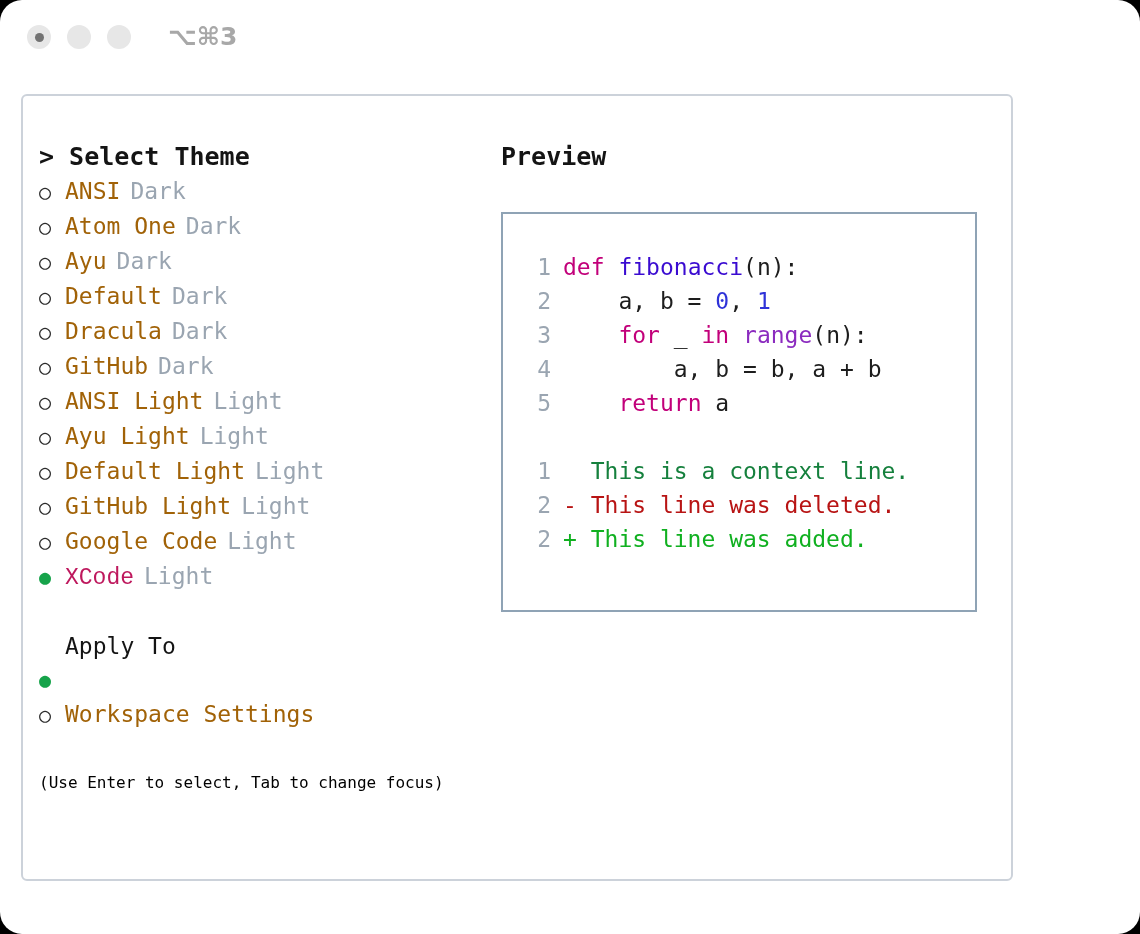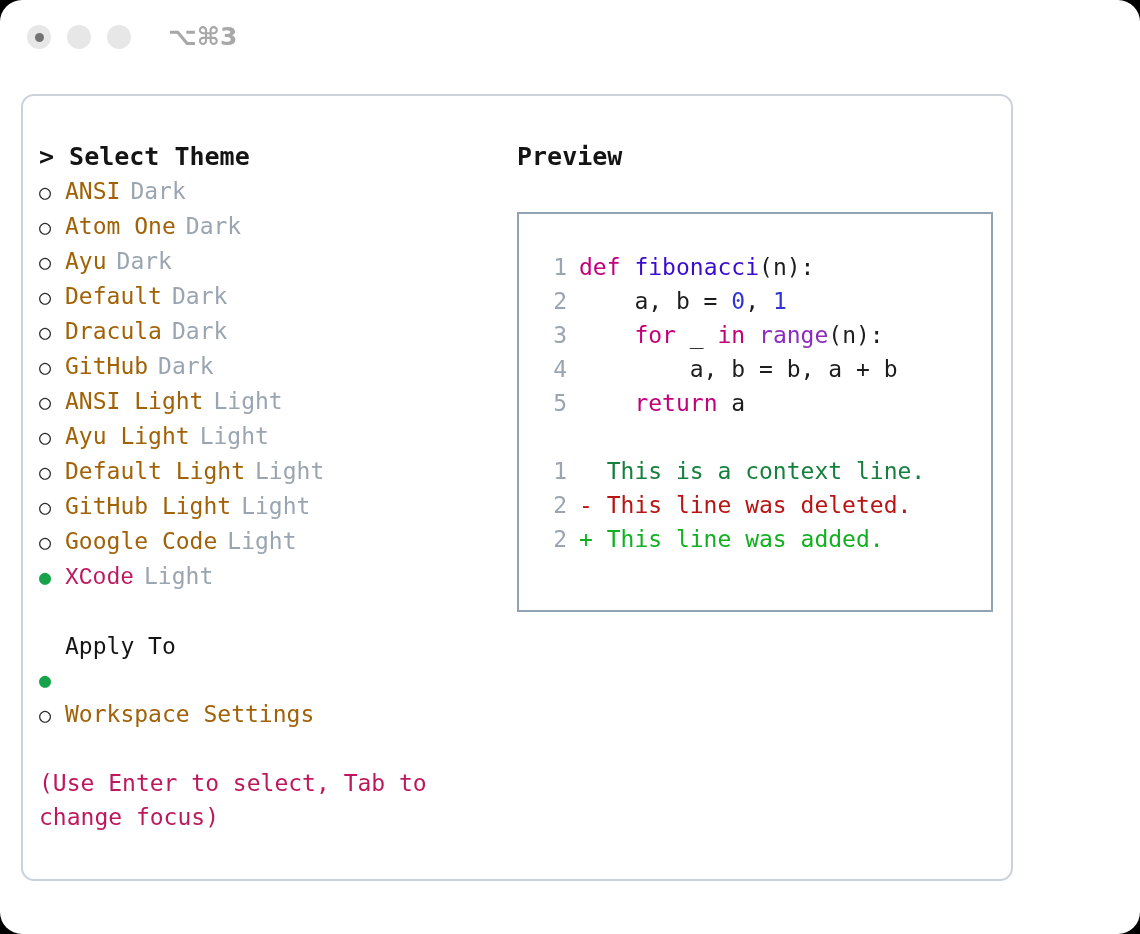--- a/index.html
+++ b/index.html
@@ -61,33 +61,33 @@
     font-family: "DejaVu Sans", "Liberation Sans", sans-serif;
   }
 
   
   .panel {
     position: absolute;
     left: 21px; top: 94px;
     width: 992px;
     height: 787px;
     border: 2px solid #ccd2da;
-    border-radius: 13px;
+    border-radius: 6px;
     box-sizing: border-box;
     background: #ffffff;
   }
 
   .col-left {
     position: absolute;
     left: 16px; top: 44px;
     width: 450px;
   }
   .col-right {
     position: absolute;
-    left: 494px; top: 44px;
+    left: 478px; top: 44px;
     width: 500px;
   }
 
   
   .section-title {
     font-size: 25px;
     font-weight: bold;
     color: #141414;
     line-height: 34px;
     white-space: pre;
@@ -117,23 +117,23 @@
   .group-header {
     font-size: 23px;
     color: #141414;
     line-height: 34px;
     padding-left: 26px;
     white-space: pre;
   }
   .spacer-lg { height: 34px; }
   .hint {
     margin-top: 34px;
-    font-size: 23px;
-    line-height: 34px;
-    color: #be185d;
+    font-size: 16px;
+    line-height: 34px;
+    color: #000000;
     width: 420px;
     white-space: pre-wrap;
   }
 
   
   .preview-title {
     font-size: 25px;
     font-weight: bold;
     color: #141414;
     line-height: 34px;

